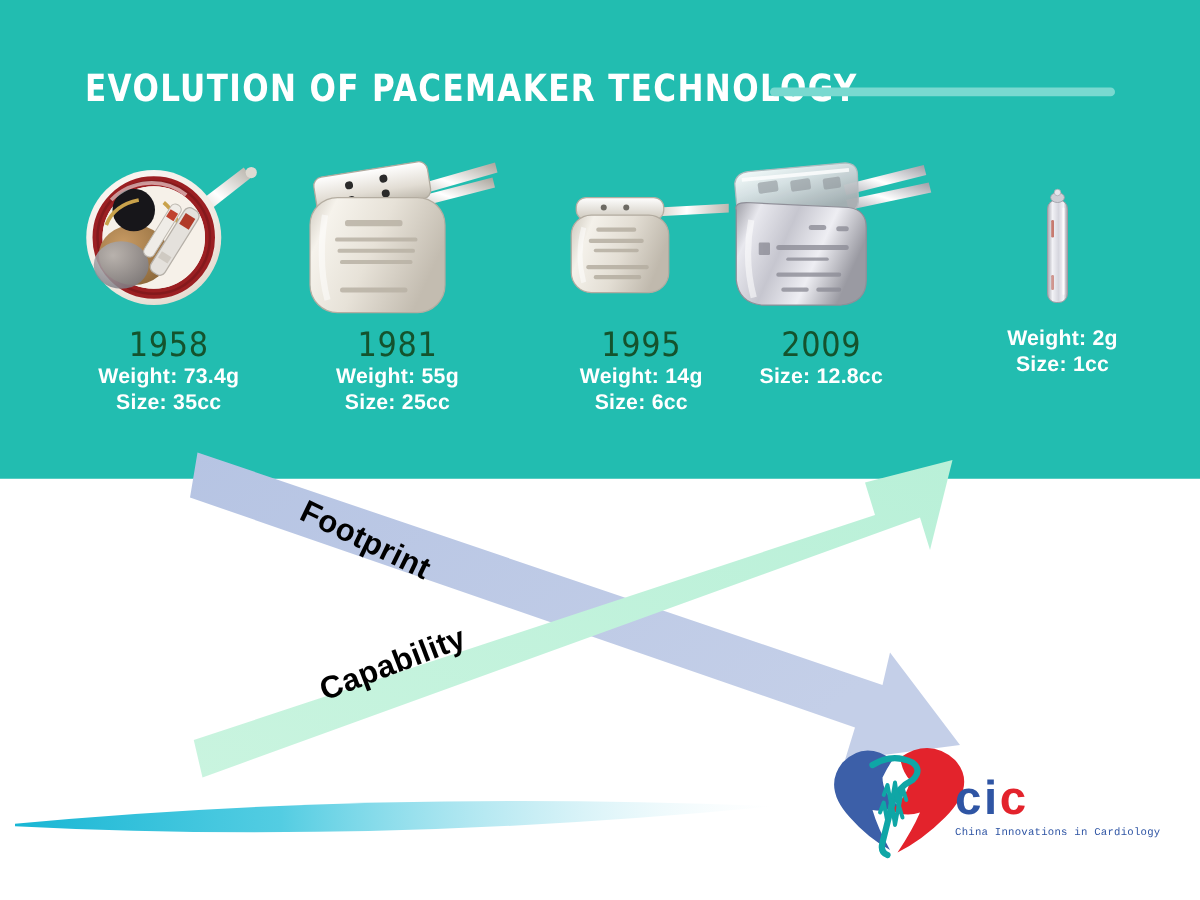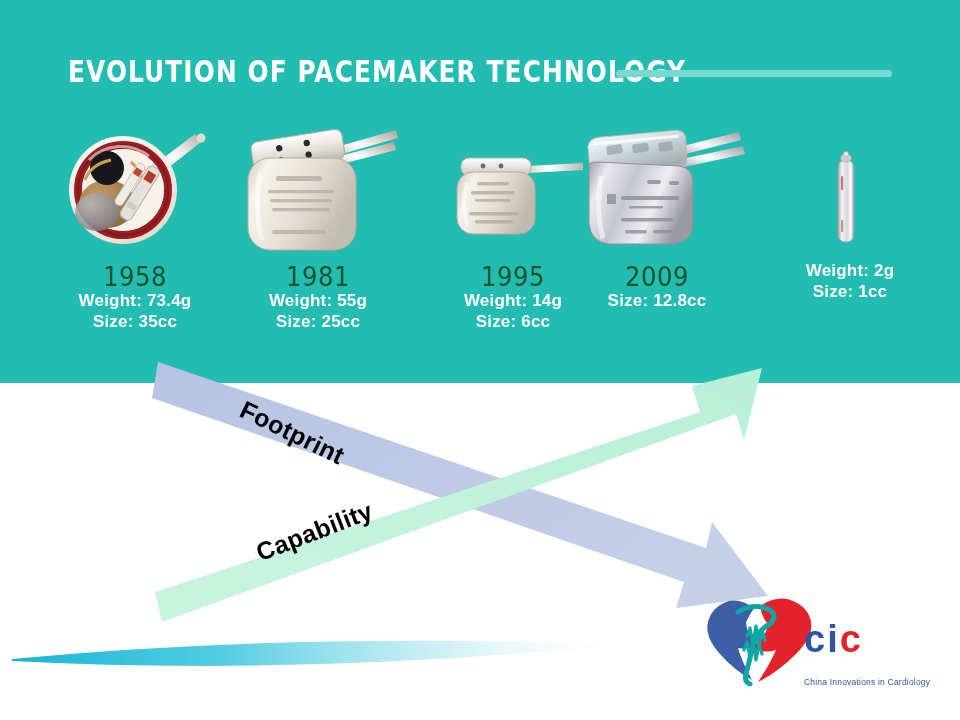--- a/index.html
+++ b/index.html
@@ -106,45 +106,45 @@
   #label-capability {
     left: 252px;
     top: 540px;
     transform: rotate(-21deg);
     transform-origin: left top;
   }
 
   
   #cic-logo {
     position: absolute;
-    left: 692px;
+    left: 652px;
     top: 588px;
     width: 240px;
     height: 100px;
   }
   #cic-wordmark {
     position: absolute;
     left: 112px;
     top: 32px;
   }
   #cic-letters {
     font-family: "Liberation Sans", sans-serif;
     font-weight: bold;
     font-size: 38px;
     letter-spacing: 2px;
     line-height: 1;
   }
   .cic-blue { color: #2f55a4; }
   .cic-red  { color: #e3232c; }
   #cic-tagline {
-    font-family: Liberation Sans, sans-serif;
+    font-family: Liberation Mono, monospace;
     font-size: 8.5px;
     color: #2f55a4;
     letter-spacing: 0.2px;
-    margin-top: 19px;
+    margin-top: 3px;
     white-space: nowrap;
   }
 </style>
 </head>
 <body>
 
 <div id="slide">
 
   <div id="teal-banner">
     <div id="banner-title">EVOLUTION OF PACEMAKER TECHNOLOGY</div>

